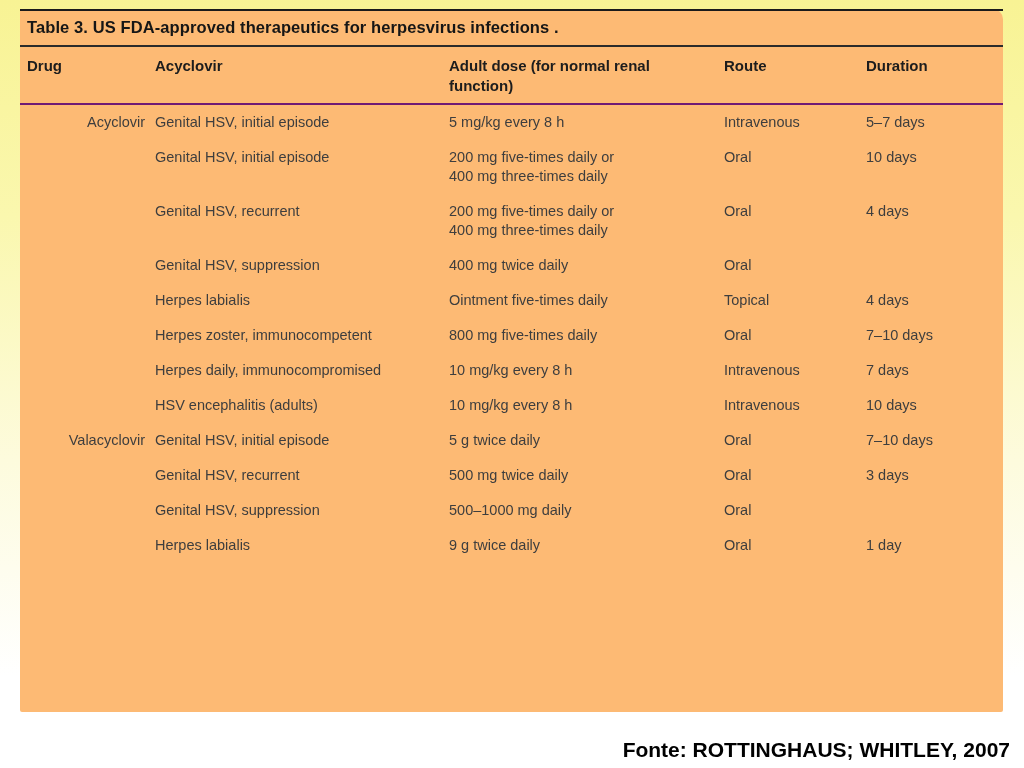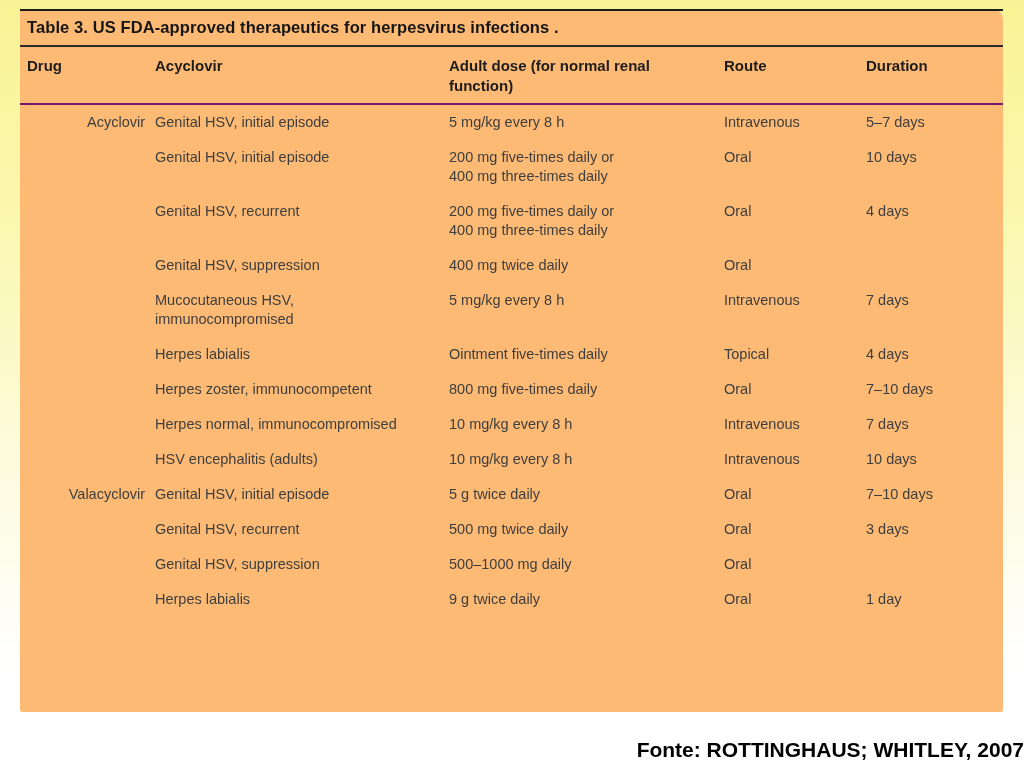--- a/index.html
+++ b/index.html
@@ -52,21 +52,21 @@
     vertical-align: top;
     font-size: 14.5px;
     color: #3e3e3e;
     padding: 8px 10px 8px 0;
     line-height: 19px;
     white-space: pre-line;
   }
   table.data-table td:first-child { padding-left: 7px; text-align: right; }
   .footer-citation {
     position: absolute;
-    right: 0;
+    right: 14px;
     bottom: 6px;
     font-size: 21px;
     font-weight: bold;
     color: #000000;
   }
 </style>
 </head>
 <body>
 
 <div class="table-panel">
@@ -117,48 +117,40 @@
   </tr>
 
   <tr>
     <td></td>
     <td>Genital HSV, suppression</td>
     <td>400 mg twice daily</td>
     <td>Oral</td>
     <td></td>
   </tr>
 
-  <tr>
-    <td></td>
-    <td>Mucocutaneous HSV,
-immunocompromised</td>
-    <td>5 mg/kg every 8 h</td>
-    <td>Intravenous</td>
-    <td>7 days</td>
-  </tr>
 
   <tr>
     <td></td>
     <td>Herpes labialis</td>
     <td>Ointment five-times daily</td>
     <td>Topical</td>
     <td>4 days</td>
   </tr>
 
   <tr>
     <td></td>
     <td>Herpes zoster, immunocompetent</td>
     <td>800 mg five-times daily</td>
     <td>Oral</td>
     <td>7–10 days</td>
   </tr>
 
   <tr>
     <td></td>
-    <td>Herpes normal, immunocompromised</td>
+    <td>Herpes daily, immunocompromised</td>
     <td>10 mg/kg every 8 h</td>
     <td>Intravenous</td>
     <td>7 days</td>
   </tr>
 
   <tr>
     <td></td>
     <td>HSV encephalitis (adults)</td>
     <td>10 mg/kg every 8 h</td>
     <td>Intravenous</td>

